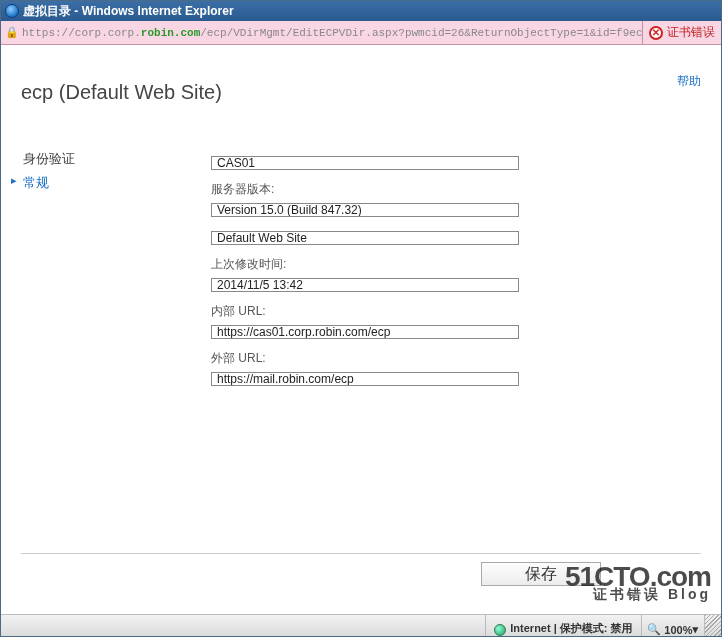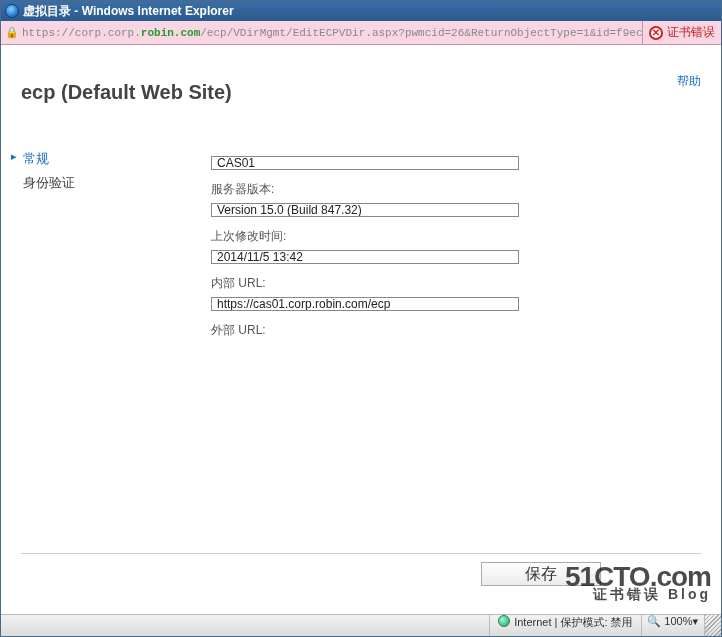--- a/index.html
+++ b/index.html
@@ -14,42 +14,42 @@
   .addrbar .lock-icon { width: 14px; height: 14px; margin: 0 3px 0 4px; display:flex; align-items:center; justify-content:center; color:#888; font-size:11px; }
   .addrbar .url { flex: 1; color: #888; white-space: nowrap; overflow: hidden; font-family: "Courier New", monospace; font-size: 11px; }
   .addrbar .url .green { color: #2a9a2a; font-weight: bold; }
   .cert-warn { display: flex; align-items: center; background: #f9d6e4; border-left: 1px solid #c98fa5; padding: 0 6px; color: #c02020; font-size: 12px; height: 100%; }
   .cert-warn .cicon { width: 14px; height: 14px; border-radius: 50%; background: #fff; border: 2px solid #d02020; color:#d02020; font-size: 10px; font-weight: bold; display:flex; align-items:center; justify-content:center; margin-right:4px; }
   
   .content { flex: 1; position: relative; background: #fff; overflow: hidden; }
   
   .help-link { position: absolute; top: 28px; right: 20px; color: #1a6fc4; font-size: 12px; cursor: pointer; }
   
-  .page-title { position: absolute; top: 36px; left: 20px; font-size: 20px; color: #444; font-weight: bold; }
+  .page-title { position: absolute; top: 36px; left: 20px; font-size: 20px; color: #444; font-weight: normal; }
   
   .sidenav { position: absolute; top: 102px; left: 8px; width: 180px; font-size: 13px; }
   .sidenav .item { padding: 3px 0 3px 14px; color: #444; cursor: pointer; position: relative; }
   .sidenav .item.active { color: #1a6fc4; }
   .sidenav .item.active::before { content: "▸"; position: absolute; left: 2px; top: 3px; font-size: 11px; color:#1a6fc4; }
   
   .form-area { position: absolute; top: 108px; left: 210px; width: 310px; }
   .field { margin-bottom: 10px; }
   .field .label { font-size: 12px; color: #555; margin-bottom: 2px; }
   .field .input { width: 308px; height: 14px; border: 1px solid #888; padding: 2px 5px; font-size: 12px; background: #fff; color: #222; }
   .field .input.ro { background: #fff; }
   
   .hr-line { position: absolute; bottom: 60px; left: 20px; right: 20px; border-top: 1px solid #ccc; }
   .save-btn { position: absolute; bottom: 28px; right: 120px; width: 120px; height: 24px; border: 1px solid #aaa; background: linear-gradient(#fdfdfd,#ececec); font-size: 16px; color:#333; cursor:pointer; }
   
   .watermark { position: absolute; bottom: 14px; right: 10px; font-family: "Arial Black", Arial, sans-serif; font-weight: 900; font-size: 28px; color: #000000; opacity: 0.7; letter-spacing: -1px; line-height: 0.8; pointer-events:none; text-align:right;}
   .watermark .sub { font-size: 14px; font-weight: bold; letter-spacing: 3px; }
   
   .statusbar { height: 22px; background: linear-gradient(#f2f2f2,#dcdcdc); border-top: 1px solid #bbb; display: flex; align-items: center; font-size: 11px; color: #333; }
   .statusbar .spacer { flex: 1; }
-  .statusbar .cell { border-left: 1px solid #bbb; height: 100%; display:flex; align-items:flex-start; padding: 0 8px; }
+  .statusbar .cell { border-left: 1px solid #bbb; height: 100%; display:flex; align-items:flex-end; padding: 0 8px; font-weight: bold; }
   .statusbar .globe { width: 12px; height: 12px; border-radius: 50%; background: radial-gradient(circle at 35% 35%, #8fd, #2a9a5a); border:1px solid #2a7a4a; margin-right:4px; }
   .statusbar .zoom { padding: 0 6px; }
   .statusbar .grip { width: 16px; background: repeating-linear-gradient(135deg, #aaa 0 1px, transparent 1px 3px); }
 </style>
 </head>
 <body>
 
 <div class="window">
 
   <div class="titlebar">
@@ -68,48 +68,50 @@
     </div>
   </div>
 
   <div class="content">
 
     <a class="help-link">帮助</a>
 
     <h1 class="page-title">ecp (Default Web Site)</h1>
 
     <div class="sidenav">
+      <div class="item">
+        <span>身份验证</span>
+      </div>
       <div class="item active">
         <span>常规</span>
-      </div>
-      <div class="item">
-        <span>身份验证</span>
       </div>
     </div>
 
     <div class="form-area">
       <div class="field">
         <input class="input ro" readonly="" value="CAS01" style="">
       </div>
       <div class="field">
         <div class="label">服务器版本:</div>
         <input class="input ro" readonly="" value="Version 15.0 (Build 847.32)" style="">
       </div>
       <div class="field">
+        <input class="input ro" readonly="" value="Default Web Site" style="">
       </div>
       <div class="field">
         <div class="label">上次修改时间:</div>
         <input class="input ro" readonly="" value="2014/11/5 13:42" style="">
       </div>
       <div class="field">
         <div class="label">内部 URL:</div>
         <input class="input" value="https://cas01.corp.robin.com/ecp" style="">
       </div>
       <div class="field">
         <div class="label">外部 URL:</div>
+        <input class="input" value="https://mail.robin.com/ecp" style="">
       </div>
     </div>
 
     <div class="hr-line"></div>
     <button class="save-btn">保存</button>
 
     <div class="watermark">
       <div>51CTO.com</div>
       <div class="sub">证书错误 Blog</div>
     </div>

